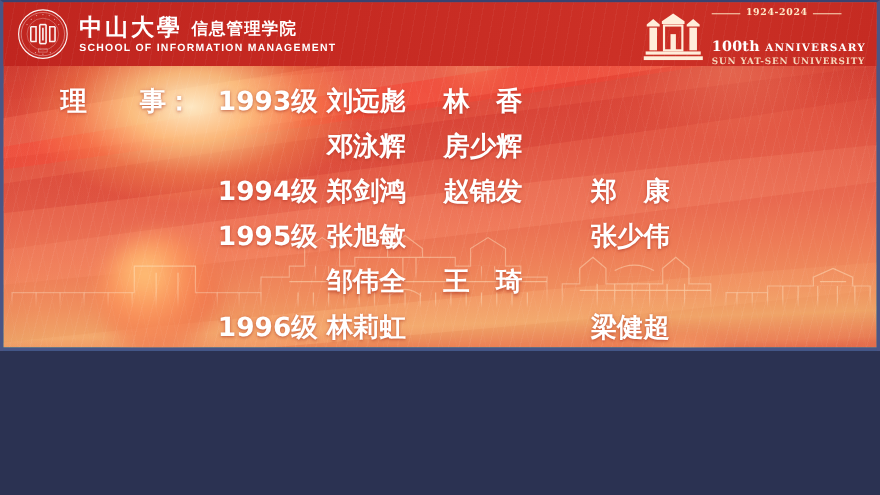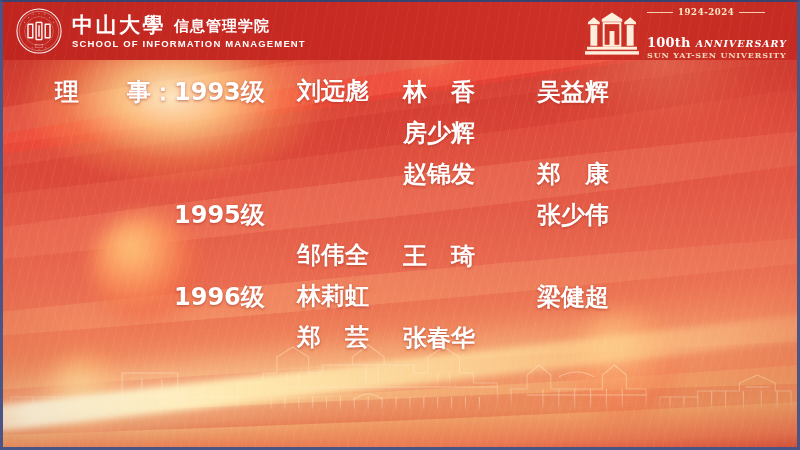--- a/index.html
+++ b/index.html
@@ -2,21 +2,21 @@
 <html><head>
 <meta charset="utf-8">
 <style>
   html,body{margin:0;padding:0;}
   body{
     width:800px;height:450px;overflow:hidden;
     font-family:"Liberation Sans","DejaVu Sans",sans-serif;
     background:#2b3252;
   }
   #slide{
-    position:relative;width:800px;height:450px;overflow:hidden;
+    position:relative;width:800px;height:319px;overflow:hidden;
     box-sizing:border-box;
     border-left:3px solid #4a5585;
     border-right:3px solid #4a5585;
     border-bottom:3px solid #4a5585;
     border-top:2px solid #3a4270;
     background:#0369a1;
   }
 
   
   .layer{position:absolute;inset:0;pointer-events:none;}
@@ -174,42 +174,42 @@
 
   .hdr-right{position:absolute;right:10px;top:6px;display:flex;align-items:center;gap:8px;z-index:2;}
   .gate{width:54px;height:46px;flex:0 0 54px;}
   .anniv{display:flex;flex-direction:column;align-items:flex-start;line-height:1;}
   .anniv-years{display:flex;align-items:center;gap:5px;margin-bottom:19px;}
   .rule{width:26px;height:1px;background:rgba(255,235,200,.85);}
   .yr{font-size:8.5px;font-weight:700;color:#ffe9c8;letter-spacing:.6px;font-family:"DejaVu Serif","Liberation Serif",serif;}
   .anniv-cn{font-family:"DejaVu Serif","Liberation Serif",serif;font-size:13px;font-weight:700;color:#ffffff;letter-spacing:1.2px;margin-bottom:3px;}
   .anniv-100{display:flex;align-items:baseline;gap:5px;margin-bottom:2px;}
   .n100{font-family:"DejaVu Serif","Liberation Serif",serif;font-size:13px;font-weight:700;color:#ffffff;letter-spacing:.2px;}
-  .annword{font-family:"DejaVu Serif","Liberation Serif",serif;font-size:9.5px;font-weight:700;color:#ffffff;letter-spacing:1px;font-style:italic;}
+  .annword{font-family:"DejaVu Serif","Liberation Serif",serif;font-size:9.5px;font-weight:700;color:#ffffff;letter-spacing:1px;}
   .anniv-en{font-family:"DejaVu Serif","Liberation Serif",serif;font-size:8px;font-weight:700;color:#f6d8bd;letter-spacing:.8px;}
 
   
   .skyline{position:absolute;left:0;bottom:18px;width:100%;height:90px;opacity:.55;}
 
   
   .roster{position:absolute;left:0;top:70px;width:800px;z-index:5;}
   .row{position:relative;height:41px;}
   .cell{
     position:absolute;
     color:#ffffff;
     font-family:"DejaVu Sans","Liberation Sans",sans-serif;
     font-weight:700;
     font-size:24px;
     line-height:41px;
     white-space:pre;
     text-shadow:0 1px 3px rgba(150,26,18,.55), 0 0 9px rgba(255,140,100,.30);
   }
   .c-label{left:52px;}
-  .c-year {left:171px;}
-  .c-n1   {left:294px;font-family:Liberation Mono, monospace;}
+  .c-year {left:195px;}
+  .c-n1   {left:294px;}
   .c-n2   {left:400px;}
   .c-n3   {left:534px;}
 </style>
 </head>
 <body>
 
 <div id="slide">
 
   <div class="layer bg-base"></div>
   <div class="layer ribbons">
@@ -340,39 +340,42 @@
     </div>
   </div>
 
   <div class="roster">
 
     <div class="row">
       <span class="cell c-label">理　　事：</span>
       <span class="cell c-year">1993级</span>
       <span class="cell c-n1">刘远彪</span>
       <span class="cell c-n2">林　香</span>
-      <span class="cell c-n3">吴益辉</span>
     </div>
 
     <div class="row">
       <span class="cell c-label"></span>
       <span class="cell c-year"></span>
+      <span class="cell c-n1">邓泳辉</span>
       <span class="cell c-n2">房少辉</span>
       <span class="cell c-n3"></span>
     </div>
 
     <div class="row">
       <span class="cell c-label"></span>
+      <span class="cell c-year">1994级</span>
+      <span class="cell c-n1">郑剑鸿</span>
       <span class="cell c-n2">赵锦发</span>
       <span class="cell c-n3">郑　康</span>
     </div>
 
     <div class="row">
       <span class="cell c-label"></span>
       <span class="cell c-year">1995级</span>
+      <span class="cell c-n1">张旭敏</span>
       <span class="cell c-n3">张少伟</span>
     </div>
 
     <div class="row">
       <span class="cell c-label"></span>
       <span class="cell c-year"></span>
       <span class="cell c-n1">邹伟全</span>
       <span class="cell c-n2">王　琦</span>
       <span class="cell c-n3"></span>
     </div>

